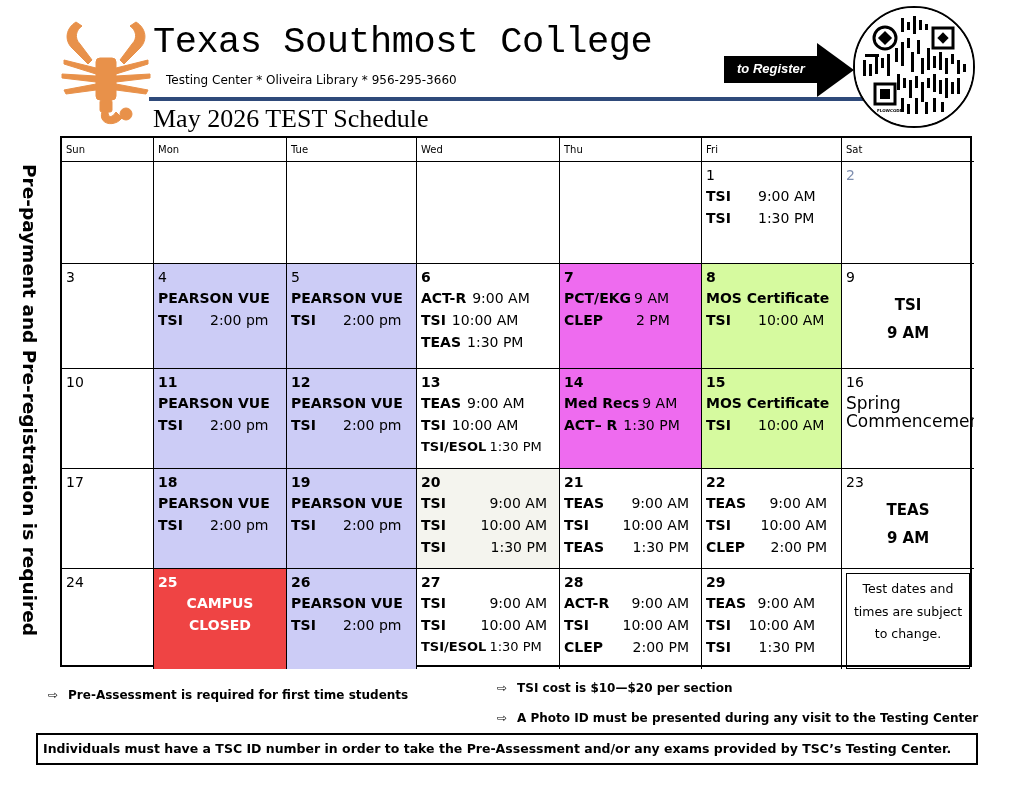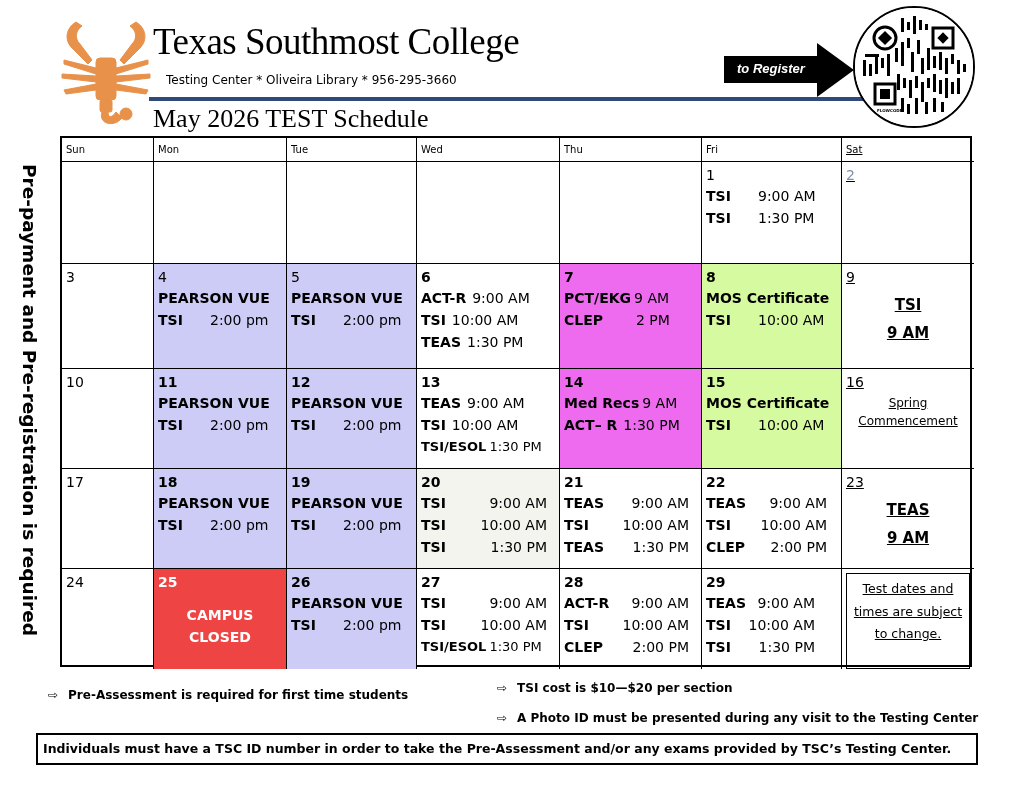--- a/index.html
+++ b/index.html
@@ -1,52 +1,52 @@
 <!DOCTYPE html>
 <html><head>
 <meta charset="utf-8">
 <style>
   * { box-sizing: border-box; margin: 0; padding: 0; }
   html, body { width: 1024px; height: 788px; background: #ffffff; overflow: hidden; }
   body { position: relative; font-family: "Liberation Sans", sans-serif; color: #000; }
 
   .logo { position: absolute; left: 58px; top: 14px; width: 96px; height: 112px; }
-  .college-title { position: absolute; left: 153px; top: 20px; font-family: Liberation Serif, serif; font-size: 37px; letter-spacing: -0.5px; line-height: 44px; }
+  .college-title { position: absolute; left: 153px; top: 20px; font-family: Liberation Mono, monospace; font-size: 37px; letter-spacing: -0.5px; line-height: 44px; }
   .subtitle { position: absolute; left: 166px; top: 72px; font-family: "DejaVu Sans", sans-serif; font-size: 12px; line-height: 16px; }
   .header-rule { position: absolute; left: 149px; top: 97px; width: 720px; height: 4px; background: #2f4a7a; }
   .schedule-title { position: absolute; left: 153px; top: 104px; font-family: "Liberation Serif", serif; font-size: 26px; line-height: 30px; }
 
   .register-arrow { position: absolute; left: 724px; top: 43px; width: 144px; height: 54px; }
   .register-arrow .shaft { position: absolute; left: 0; top: 13px; width: 95px; height: 27px; background: #000; }
   .register-arrow .head { position: absolute; left: 93px; top: 0; width: 0; height: 0; border-top: 27px solid transparent; border-bottom: 27px solid transparent; border-left: 37px solid #000; }
   .register-arrow .label { position: absolute; left: 13px; top: 17px; color: #fff; font-style: italic; font-weight: bold; font-size: 13px; line-height: 18px; }
 
   .qr { position: absolute; left: 853px; top: 6px; width: 122px; height: 122px; border-radius: 50%; border: 2px solid #000; overflow: hidden; background: #fff; }
 
   .side-note { position: absolute; left: 4px; top: 160px; width: 50px; height: 480px; }
   .side-note span { position: absolute; left: 50%; top: 50%; transform: translate(-50%, -50%) rotate(90deg); white-space: nowrap; font-family: "DejaVu Sans", sans-serif; font-weight: bold; font-size: 18.5px; }
 
   .calendar { position: absolute; left: 60px; top: 136px; width: 912px; height: 531px; border: 2px solid #000; }
   .cal-grid { display: grid; width: 100%; height: 100%; grid-template-columns: 92px 133px 130px 143px 142px 140px 132px; grid-template-rows: 24px 102px 105px 100px 100px 100px; }
   .cell { border-right: 1.5px solid #000; border-bottom: 1.5px solid #000; padding: 3px 4px; overflow: hidden; font-family: "DejaVu Sans", sans-serif; }
-  .cell.lastcol { border-right: none; text-decoration: underline; }
+  .cell.lastcol { border-right: none; }
   .cell.lastrow { border-bottom: none; }
   .dayhead { font-size: 10px; padding: 6px 4px 16px 4px; }
   .daynum { font-size: 14px; line-height: 20px; display: block; }
   .daynum.b { font-weight: bold; }
   .daynum.blue { color: #7f8fb0; }
   .line { font-size: 14px; line-height: 22px; white-space: nowrap; display: flex; }
   .line .tn { font-weight: bold; }
   .line .tt { }
   .grid-time .tn { width: 52px; display: inline-block; }
   .grid-time .tt { flex: 1; text-align: left; }
   .grid-wide .tn { width: 58px; display: inline-block; }
   .inline .tn { margin-right: 6px; }
   .center-block { text-align: center; font-weight: bold; font-size: 15px; line-height: 28px; margin-top: 4px; }
-  .center-small { text-align: center; font-size: 12px; line-height: 18px; margin-top: 2px; }
+  .center-small { font-size: 17px; line-height: 18px; margin-top: 2px; }
   .note-cell { text-align: center; font-size: 12.5px; line-height: 22.5px; padding-top: 6px; }
   .note-inner { border: 1.5px solid #000; height: 100%; margin: 2px; padding-top: 4px; }
 
   .bg-lav { background: #ccccf6; }
   .bg-pink { background: #ee6bef; }
   .bg-lime { background: #d6fa9f; }
   .bg-gray { background: #f4f4ee; }
   .bg-black { background: #ef4444; color: #fff; }
 
   .notes { position: absolute; left: 0; top: 676px; width: 1024px; height: 60px; font-family: "DejaVu Sans", sans-serif; font-weight: bold; font-size: 12px; }
@@ -387,21 +387,21 @@
       <span class="daynum">23</span>
       <div class="center-block">TEAS</div>
       <div class="center-block" style="margin-top:0">9 AM</div>
     </div>
 
     <div class="cell lastrow">
       <span class="daynum">24</span>
     </div>
     <div class="cell lastrow bg-black">
       <span class="daynum b">25</span>
-      <div class="center-block" style="font-size:14px;line-height:22px;margin-top:12px">CAMPUS</div>
+      <div class="center-block" style="font-size:14px;line-height:22px;margin-top:0">CAMPUS</div>
       <div class="center-block" style="font-size:14px;line-height:22px;margin-top:0">CLOSED</div>
     </div>
     <div class="cell lastrow bg-lav">
       <span class="daynum b">26</span>
       <div class="line">
           <span class="tn">PEARSON VUE</span>
         </div>
       <div class="line grid-time">
           <span class="tn">TSI</span>
           <span class="tt">2:00 pm</span>

